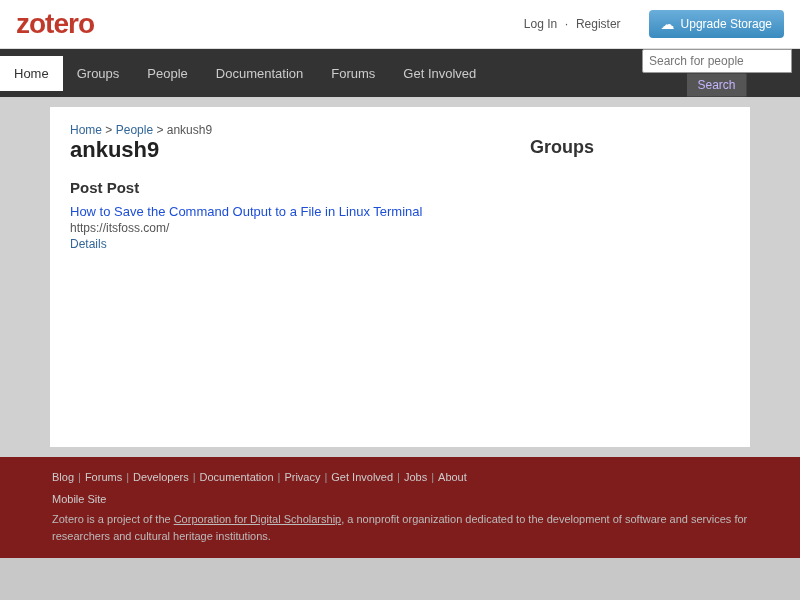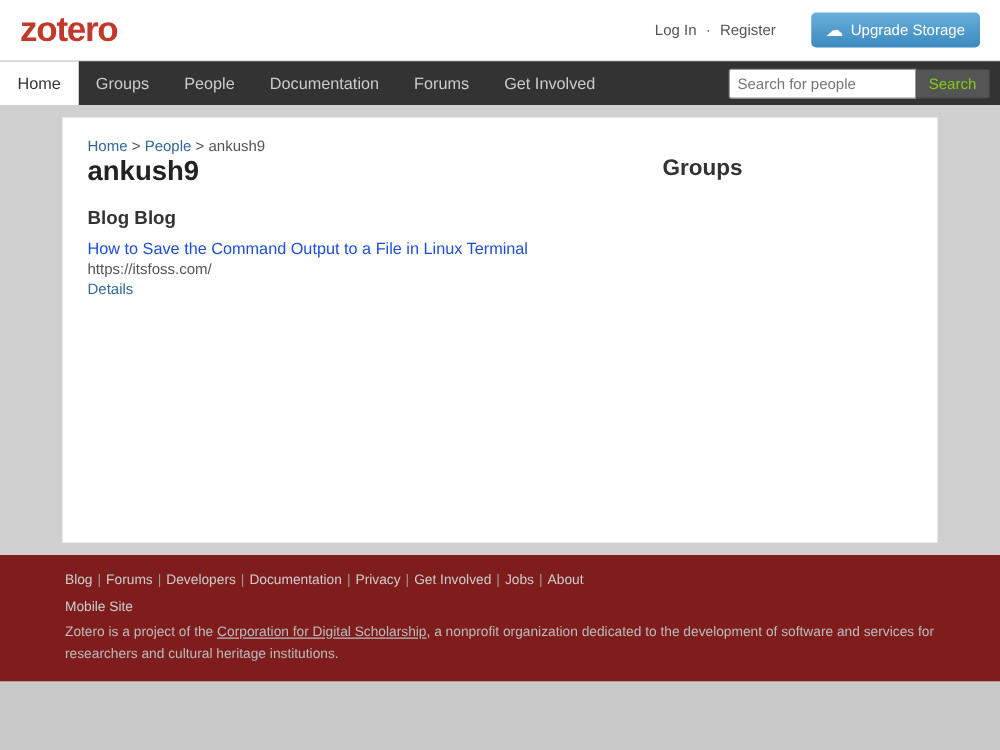--- a/index.html
+++ b/index.html
@@ -11,23 +11,23 @@
     #top-right { display: flex; align-items: center; gap: 28px; }
     #auth-links { font-size: 12px; color: #555; }
     #auth-links a { color: #555; text-decoration: none; }
     #auth-sep { margin: 0 4px; }
     #upgrade-btn { background: linear-gradient(to bottom, #6aaedb, #3a8bbf); color: #fff; border: none; border-radius: 4px; padding: 6px 12px; font-size: 12px; cursor: pointer; display: flex; align-items: center; gap: 6px; }
 
     
     #nav-bar { background: #333; display: flex; align-items: center; padding: 0; }
     .nav-item { color: #ccc; padding: 10px 14px; font-size: 13px; cursor: pointer; text-decoration: none; display: inline-block; }
     .nav-item.active { background: #fff; color: #333; }
-    #search-area { margin-left: auto; display: flex; align-items: center; padding-right: 8px; }
+    #search-area { margin-left: auto; display: flex; align-items: center; padding-right: 8px; flex-direction: column; }
     #search-input { padding: 4px 20px 4px 6px; font-size: 12px; border: 1px solid #999; border-radius: 2px 0 0 2px; color: #999; width: 150px; background: #fff; outline: none; }
-    #search-btn { background: #555; color: #84cc16; border: 1px solid #444; border-left: none; padding: 4px 10px; font-size: 12px; cursor: pointer; border-radius: 0 2px 2px 0; }
+    #search-btn { background: #555; color: #c4b5fd; border: 1px solid #444; border-left: none; padding: 4px 10px; font-size: 12px; cursor: pointer; border-radius: 0 2px 2px 0; }
 
     
     #content-wrapper { background: #d0d0d0; padding: 10px 50px; }
     #main-card { background: #fff; width: 100%; padding: 16px 20px; min-height: 340px; }
 
     
     #breadcrumb { font-size: 12px; color: #555; }
     #breadcrumb a { color: #336699; text-decoration: none; }
 
     
@@ -90,21 +90,21 @@
       <a href="#">Home</a>
       <span> &gt; </span>
       <a href="#">People</a>
       <span> &gt; </span>
       <span>ankush9</span>
     </div>
 
     <div id="profile-area">
       <div id="profile-left">
         <div id="username">ankush9</div>
-        <div id="blog-post-title">Blog Blog</div>
+        <div id="blog-post-title">Post Post</div>
         <div style="margin-top:8px;">
           <a id="pub-link" href="#">How to Save the Command Output to a File in Linux Terminal</a>
           <div id="pub-url">https://itsfoss.com/</div>
           <a id="pub-details" href="#">Details</a>
         </div>
       </div>
       <div id="profile-right">
         <div id="groups-title">Groups</div>
       </div>
     </div>

